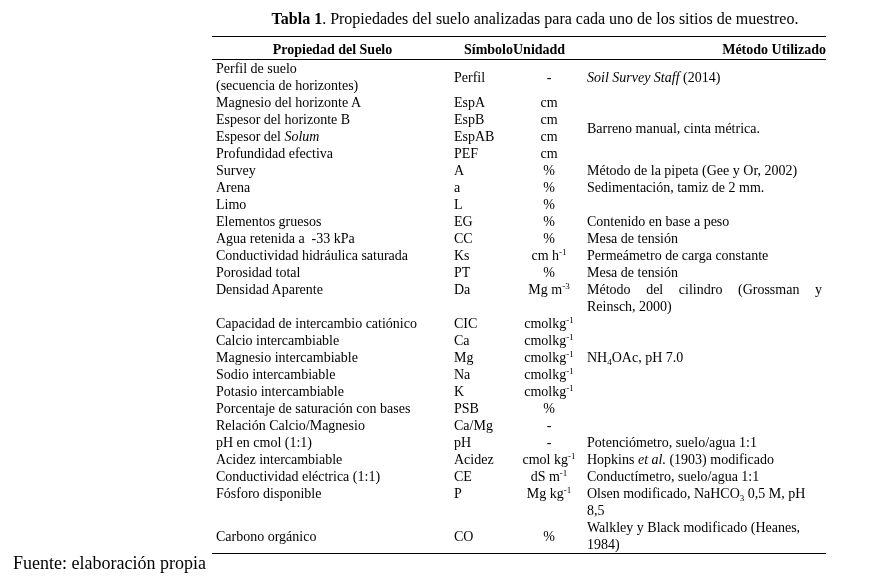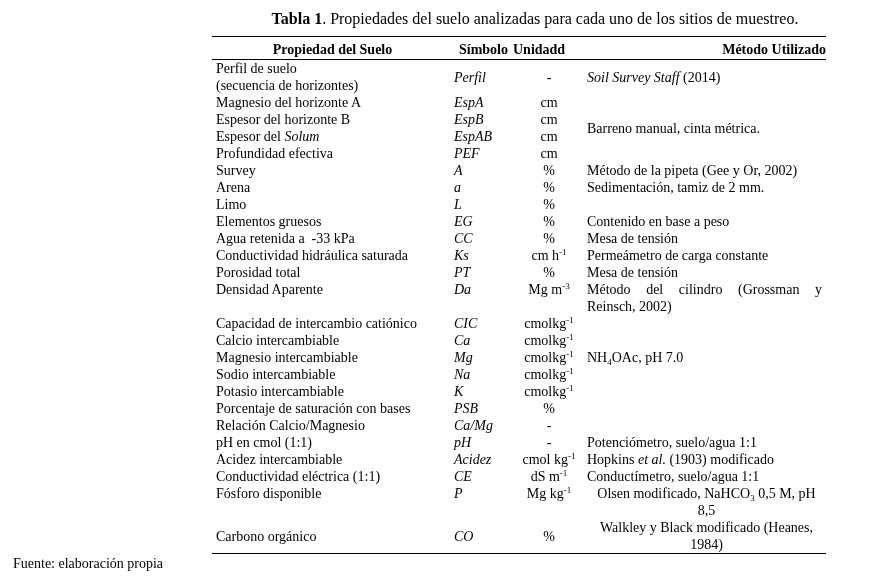--- a/index.html
+++ b/index.html
@@ -24,34 +24,34 @@
   th {
     font-weight: bold; padding: 5px 0 1px 0; height: 16px; line-height: 16px;
   }
   tbody tr:last-child { border-bottom: 1.5px solid #000; }
   td { padding: 0; vertical-align: middle; white-space: nowrap; }
   col.c-prop { width: 241px; }
   col.c-sym { width: 60px; }
   col.c-unit { width: 72px; }
   col.c-meth { width: 241px; }
   td.prop { padding-left: 4px; }
-  td.sym { padding-left: 1px; font-style: italic; }
+  td.sym { padding-left: 1px; }
   td.unit { text-align: center; }
   td.meth { padding-left: 2px; }
-  td.wrap { white-space: normal; text-align: center; }
+  td.wrap { white-space: normal; }
   td.justify { text-align: justify; text-align-last: left; padding-right: 4px; }
   th.h-prop { text-align: center; }
-  th.h-sym { text-align: center; padding-left: 1px; }
+  th.h-sym { text-align: right; padding-left: 1px; }
   th.h-unit { text-align: left; }
   th.h-meth { text-align: right; }
   sup { font-size: 9px; line-height: 0; vertical-align: 5px; }
   sub { font-size: 9px; line-height: 0; vertical-align: -3px; }
   i { font-style: italic; }
   .source {
-    position: absolute; left: 13px; top: 555px; font-size: 14px; line-height: 17px;
+    position: absolute; left: 13px; top: 555px; font-size: 18px; line-height: 17px;
   }
   tr.tall td { height: 34px; }
   tr.row td { height: 17px; }
 </style>
 </head>
 <body>
 
 <div class="caption">
   <b>Tabla 1</b><span>. Propiedades del suelo analizadas para cada uno de los sitios de muestreo.</span>
 </div>
@@ -147,21 +147,21 @@
       <td class="prop">Porosidad total</td>
       <td class="sym">PT</td>
       <td class="unit">%</td>
       <td class="meth">Mesa de tensión</td>
     </tr>
 
     <tr class="tall">
       <td class="prop" style="vertical-align:top">Densidad Aparente</td>
       <td class="sym" style="vertical-align:top">Da</td>
       <td class="unit" style="vertical-align:top"><span>Mg m</span><sup>-3</sup></td>
-      <td class="meth wrap justify" style="vertical-align:top">Método del cilindro (Grossman y Reinsch, 2002)</td>
+      <td class="meth wrap justify" style="vertical-align:top">Método del cilindro (Grossman y Reinsch, 2000)</td>
     </tr>
 
     <tr class="row">
       <td class="prop">Capacidad de intercambio catiónico</td>
       <td class="sym">CIC</td>
       <td class="unit"><span>cmolkg</span><sup>-1</sup></td>
       <td class="meth" rowspan="5"><span>NH</span><sub>4</sub><span>OAc, pH 7.0</span></td>
     </tr>
     <tr class="row">
       <td class="prop">Calcio intercambiable</td>

